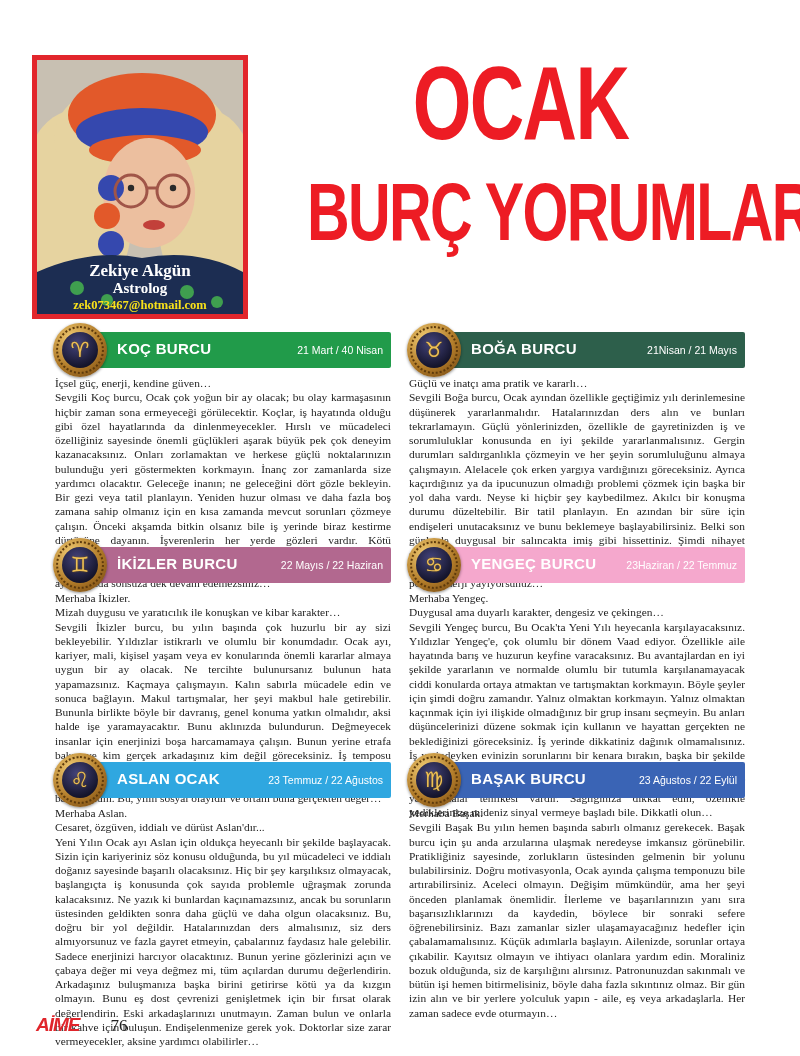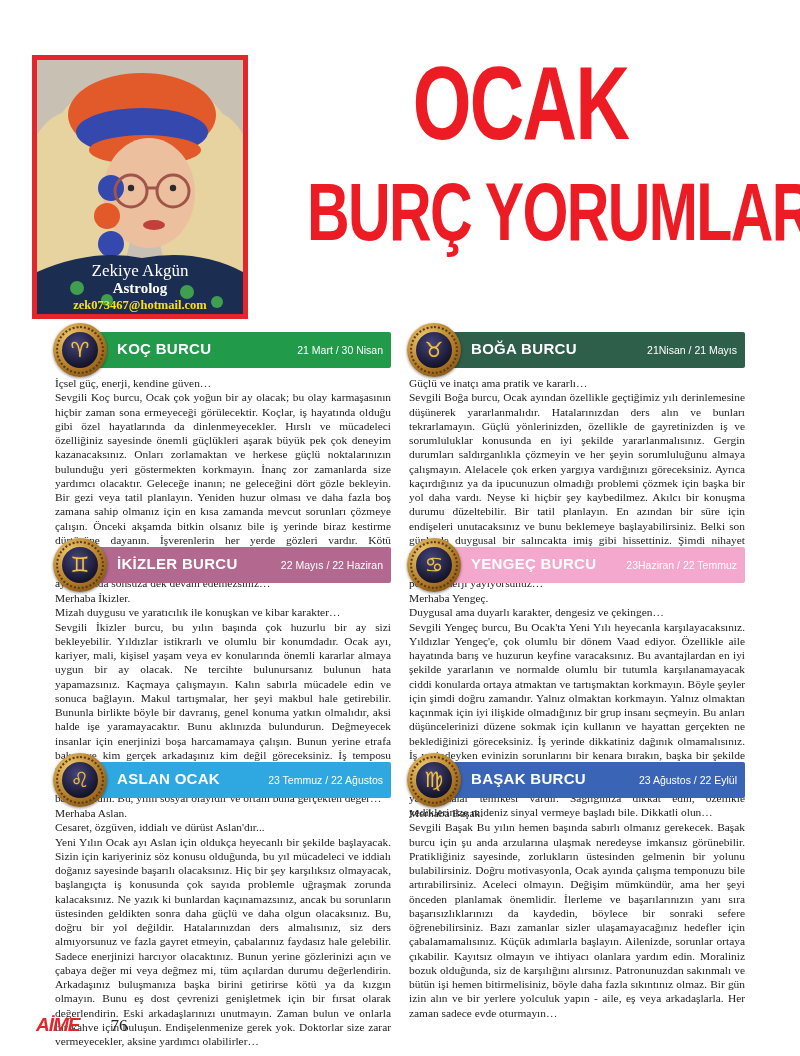--- a/index.html
+++ b/index.html
@@ -4,21 +4,21 @@
 <style>
   html,body{margin:0;padding:0;}
   body{width:800px;height:1056px;background:#ffffff;font-family:"Liberation Serif",serif;}
   .page{position:relative;width:800px;height:1056px;background:#ffffff;overflow:hidden;}
 
   
   .photo-frame{position:absolute;left:32px;top:55px;width:216px;height:264px;background:#e2262c;padding:5px;box-sizing:border-box;}
   .photo{position:relative;width:100%;height:100%;background:#c8c0b2;overflow:hidden;}
   .photo svg{display:block;width:100%;height:100%;}
   .photo-caption{position:absolute;left:0;bottom:2px;width:100%;text-align:center;line-height:1.15;}
-  .caption-name{font-size:17px;font-weight:normal;color:#ffffff;}
+  .caption-name{font-size:17px;font-weight:bold;color:#ffffff;}
   .caption-role{font-size:15px;font-weight:bold;color:#ffffff;}
   .caption-email{font-size:12.5px;font-weight:bold;color:#f8e11a;}
 
   
   .main-title{position:absolute;left:250px;top:52px;width:540px;text-align:center;color:#ed1c24;font-family:"Liberation Sans",sans-serif;font-weight:900;}
   .title-line1{display:inline-block;font-size:92px;line-height:1.0;transform:scale(0.82,1.12);transform-origin:center top;letter-spacing:-2px;}
   .title-line2{display:inline-block;font-size:72px;line-height:1.0;margin-top:28px;white-space:nowrap;transform:scale(0.82,1.12);transform-origin:center top;letter-spacing:-2px;}
 
   
   .section{position:absolute;width:336px;}
@@ -87,21 +87,21 @@
 
   <div class="main-title">
     <span class="title-line1">OCAK</span><br>
     <span class="title-line2">BURÇ YORUMLARI</span>
   </div>
 
   <div class="section s0">
     <div class="sec-header">
       <div class="sec-bar" style="background-color: rgb(33, 155, 74);">
         <span class="sec-title">KOÇ BURCU</span>
-        <span class="sec-dates">21 Mart / 30 Nisan</span>
+        <span class="sec-dates">21 Mart / 40 Nisan</span>
       </div>
       <div class="badge">
         <div class="badge-inner">
             <span class="badge-glyph">♈</span>
           </div>
       </div>
     </div>
     <div class="sec-body">
       <div class="sec-tagline">İçsel güç, enerji, kendine güven…</div>
       <div class="sec-text">Sevgili Koç burcu, Ocak çok yoğun bir ay olacak; bu olay karmaşasının hiçbir zaman sona ermeyeceği görülecektir. Koçlar, iş hayatında olduğu gibi özel hayatlarında da dinlenmeyecekler. Hırslı ve mücadeleci özelliğiniz sayesinde önemli güçlükleri aşarak büyük pek çok deneyim kazanacaksınız. Onları zorlamaktan ve herkese güçlü noktalarınızın bulunduğu yeri göstermekten korkmayın. İnanç zor zamanlarda size yardımcı olacaktır. Geleceğe inanın; ne geleceğini dört gözle bekleyin. Bir gezi veya tatil planlayın. Yeniden huzur olması ve daha fazla boş zamana sahip olmanız için en kısa zamanda mevcut sorunları çözmeye çalışın. Önceki akşamda bitkin olsanız bile iş yerinde biraz kestirme dürtüsüne dayanın. İşverenlerin her yerde gözleri vardır. Kötü alışkanlıkları bırakma zamanı geldi de geçiyor. Yıldızlar bu günlerde sizi gerçekten destekliyor. Vücudunuza saygı duyun, bu yüksek derecede ayarlı hızda sonsuza dek devam edemezsiniz…</div>

